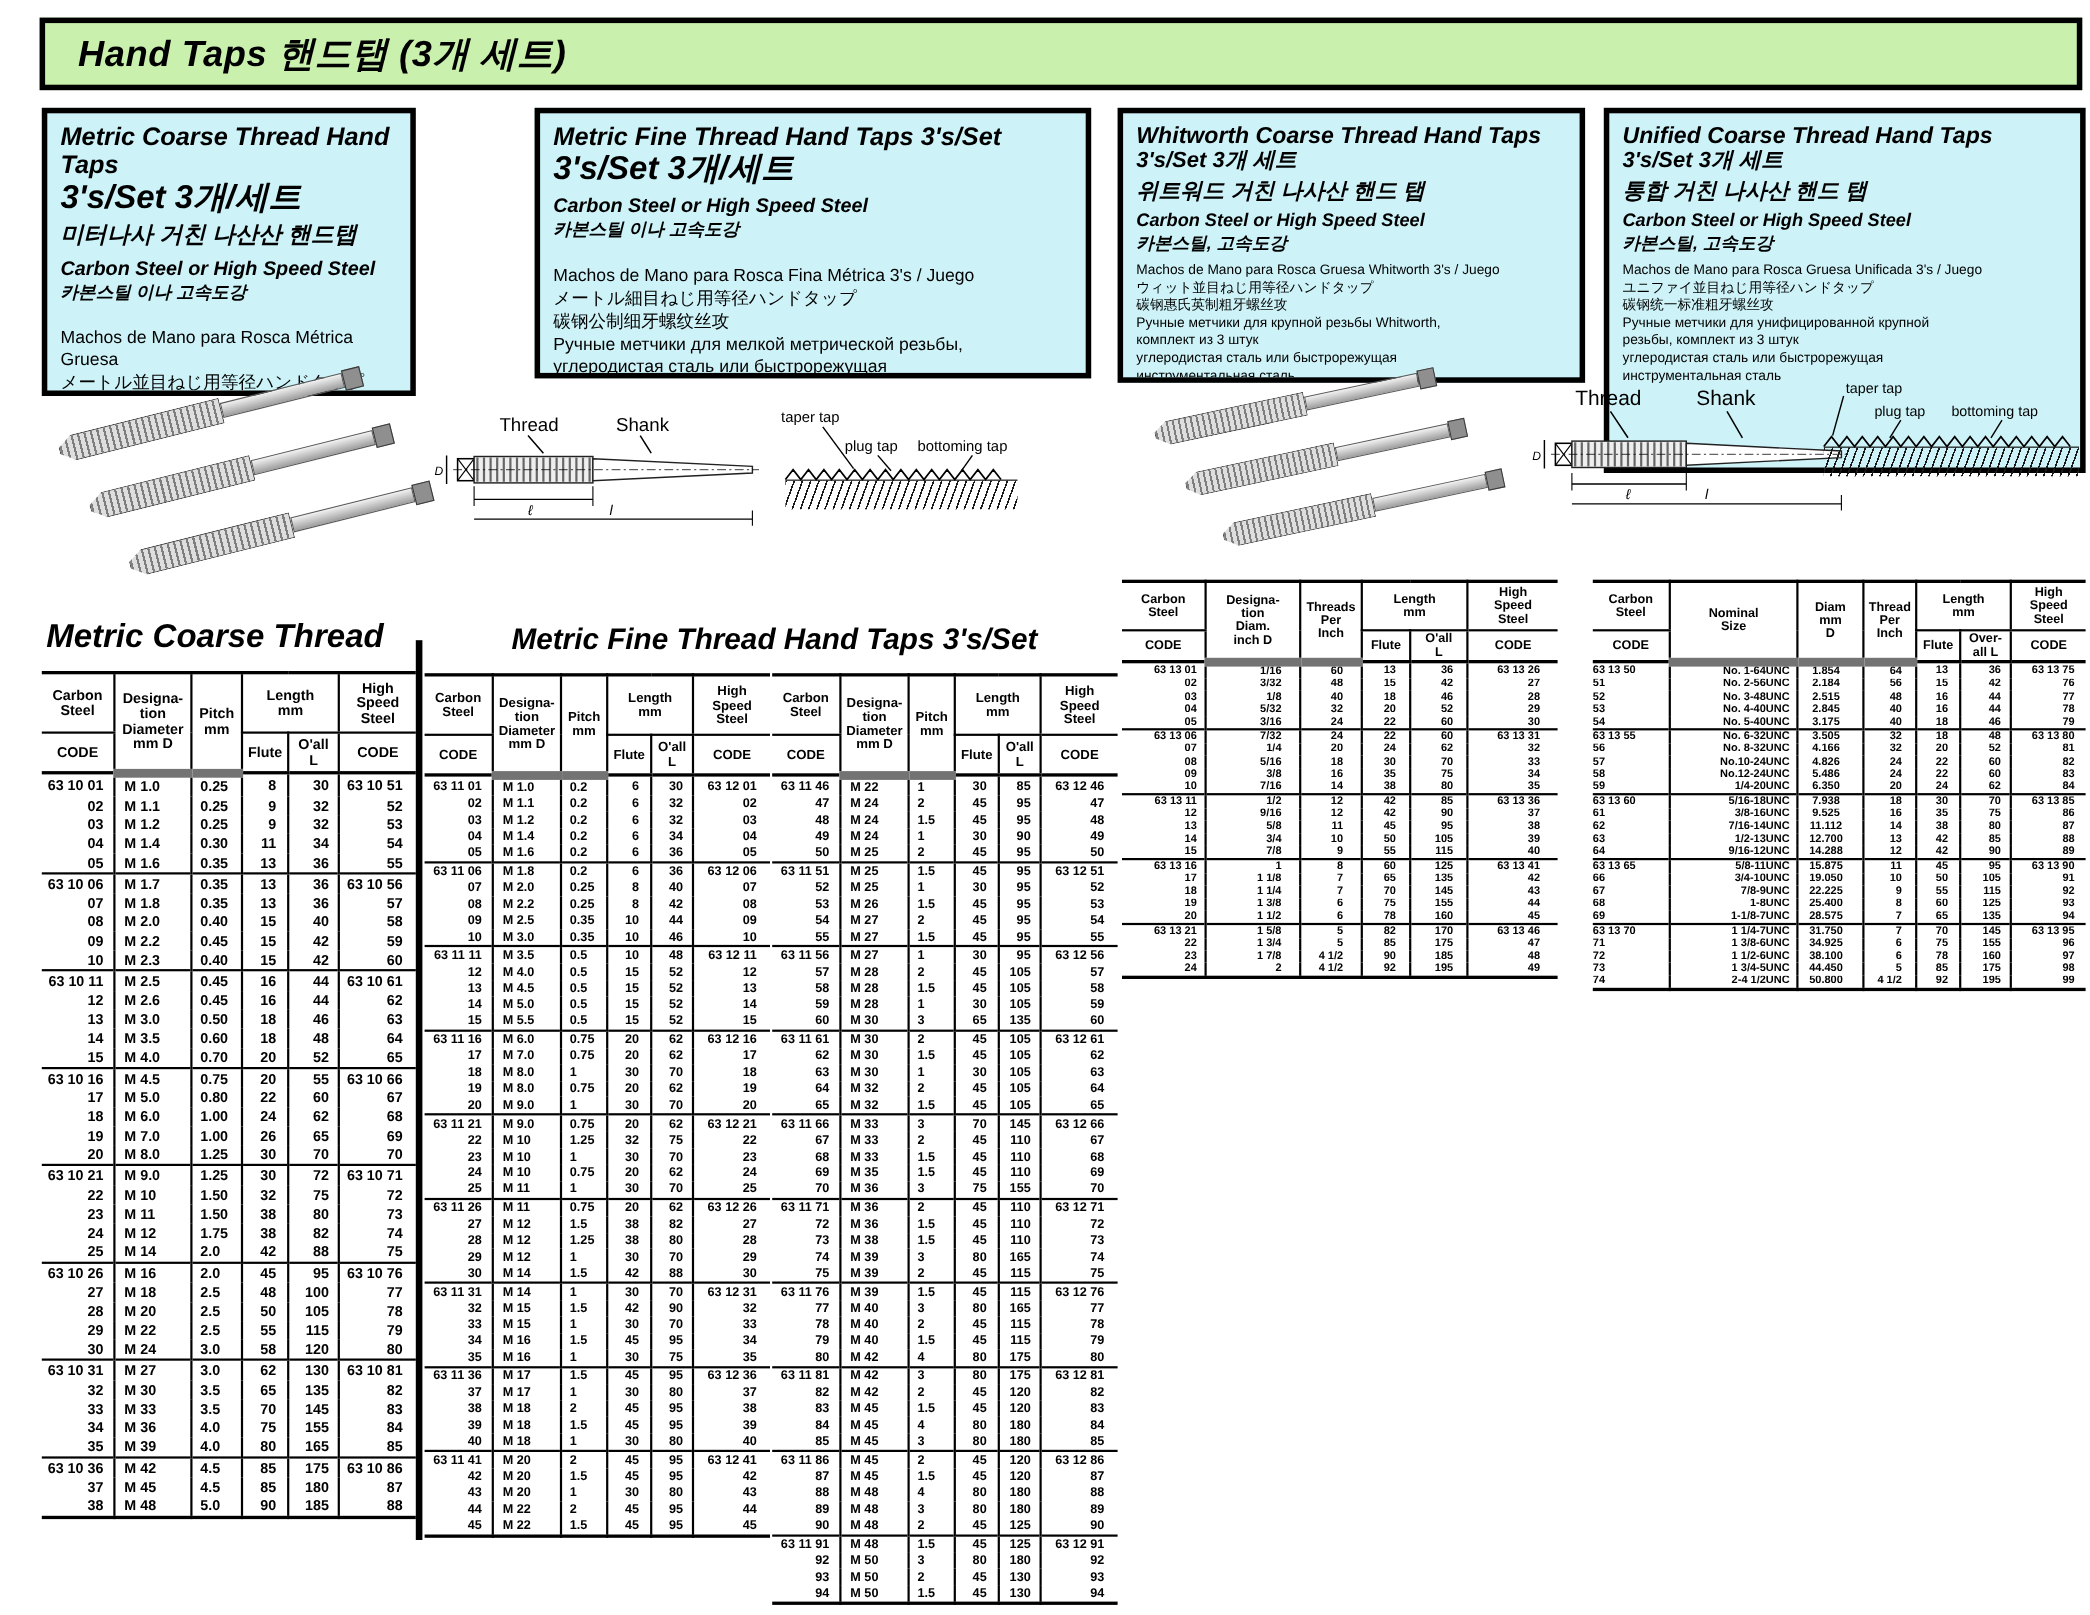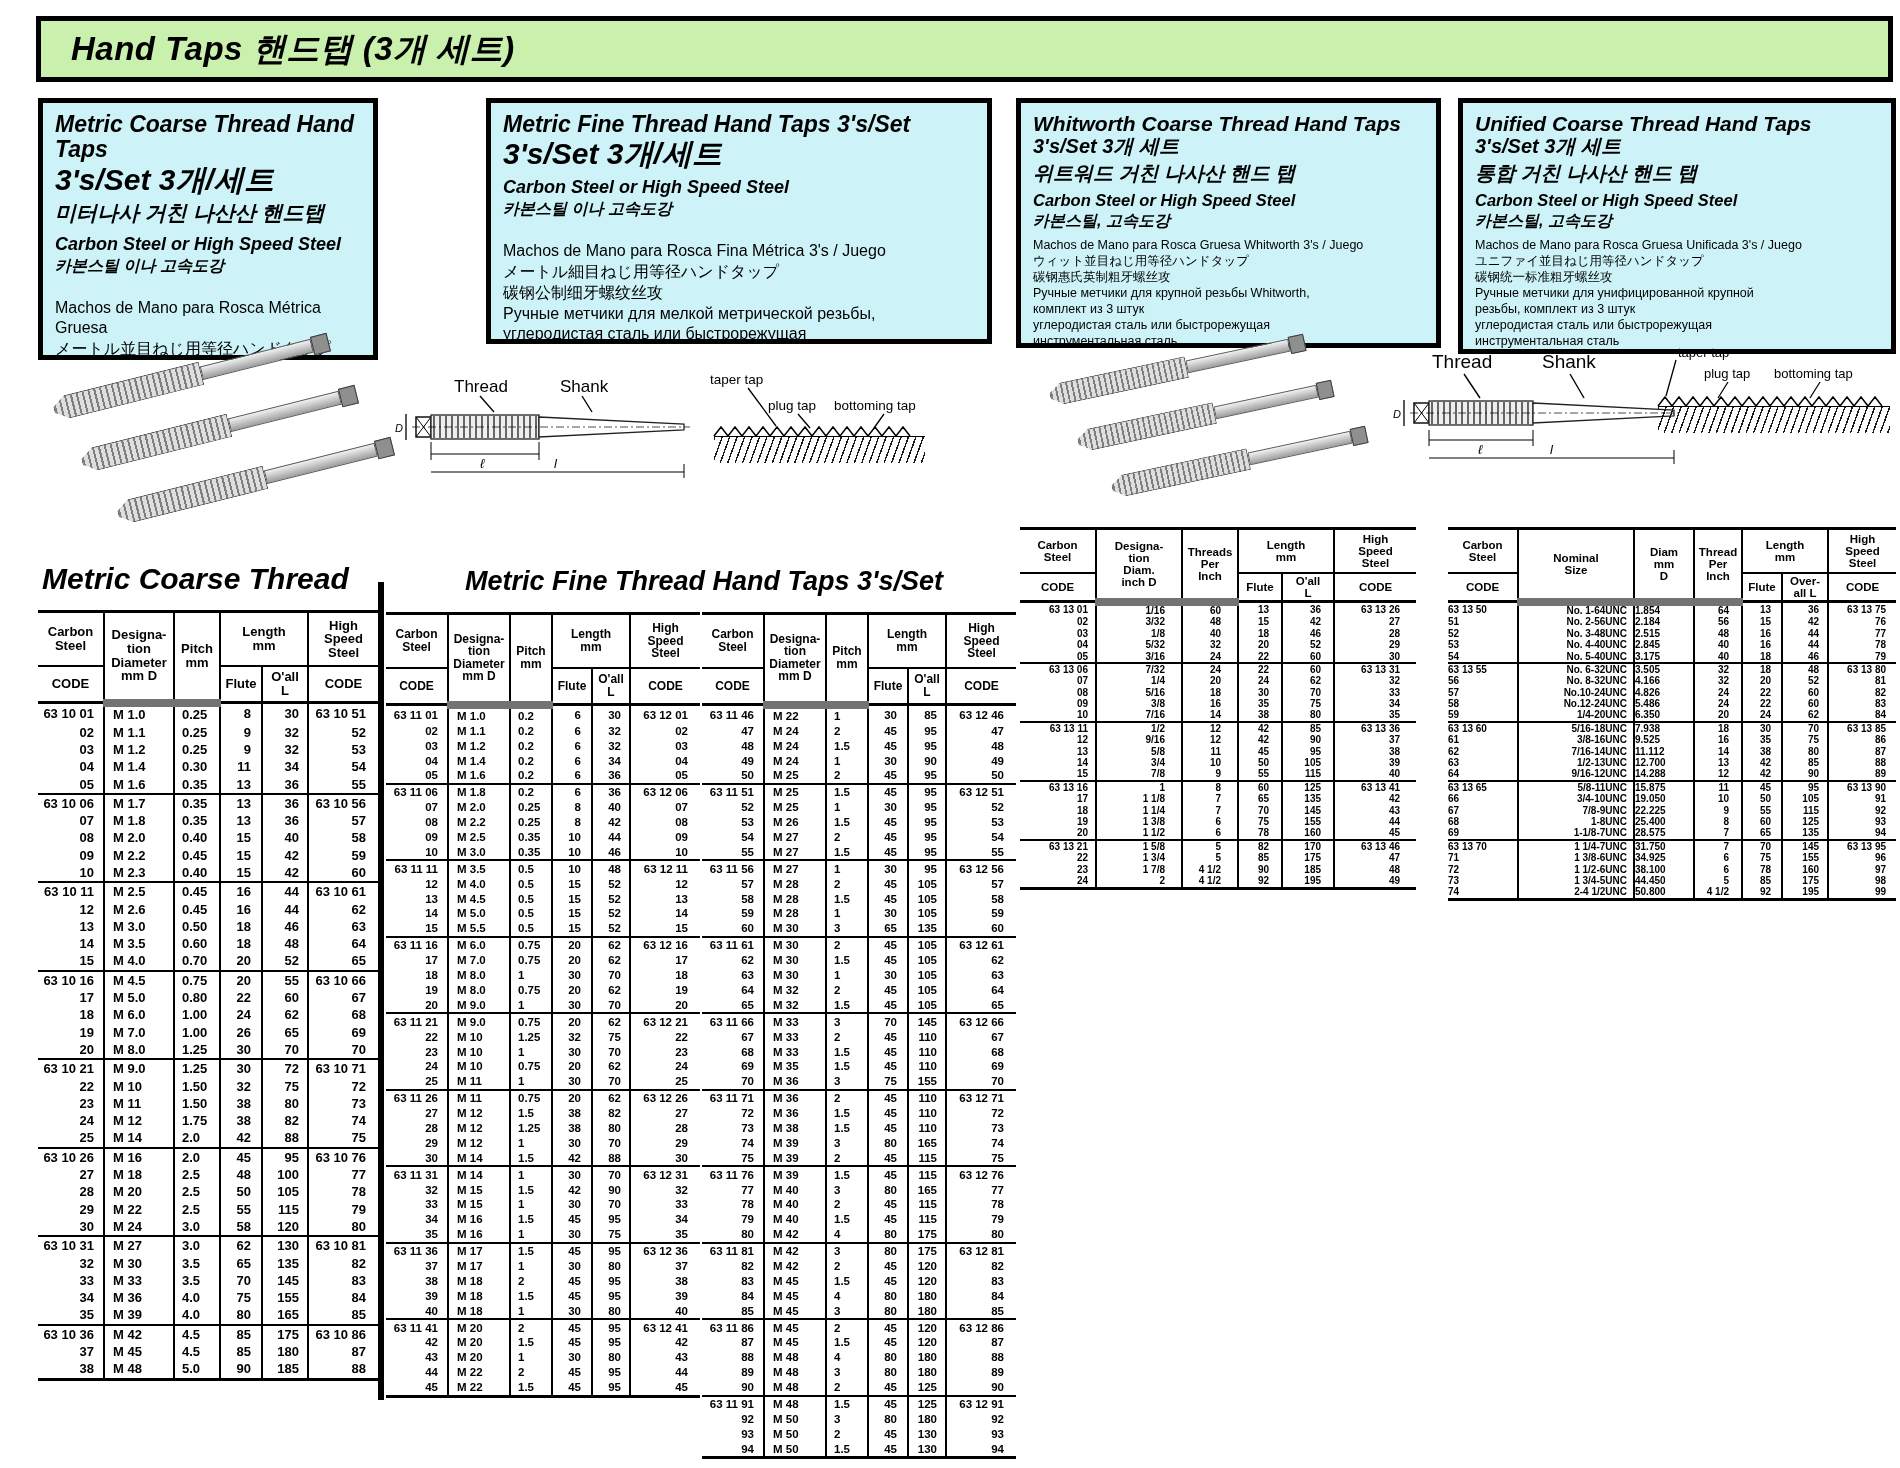--- a/index.html
+++ b/index.html
@@ -55,21 +55,21 @@
 
   .t-whit td:nth-child(1){text-align:right;padding-right:7px}
   .t-whit td:nth-child(2){text-align:right;padding-right:16px}
   .t-whit td:nth-child(3){text-align:right;padding-right:16px}
   .t-whit td:nth-child(4){text-align:right;padding-right:12px}
   .t-whit td:nth-child(5){text-align:right;padding-right:12px}
   .t-whit td:nth-child(6){text-align:right;padding-right:16px}
 
   .t-uni td:nth-child(1){text-align:left;padding-right:6px}
   .t-uni td:nth-child(2){text-align:right;padding-right:6px}
-  .t-uni td:nth-child(3){text-align:left;padding-right:8px}
+  .t-uni td:nth-child(3){text-align:center;padding-right:8px}
   .t-uni td:nth-child(4){text-align:right;padding-right:12px}
   .t-uni td:nth-child(5){text-align:right;padding-right:10px}
   .t-uni td:nth-child(6){text-align:right;padding-right:8px}
   .t-uni td:nth-child(7){text-align:right;padding-right:10px}
 
   .vdivider{background:#000}
 
   
   .photo{overflow:visible}
   .tap{position:absolute;display:flex;align-items:center;transform-origin:left center}
@@ -133,21 +133,21 @@
     <div>Machos de Mano para Rosca Gruesa Whitworth 3's / Juego</div>
     <div>ウィット並目ねじ用等径ハンドタップ</div>
     <div>碳钢惠氏英制粗牙螺丝攻</div>
     <div>Ручные метчики для крупной резьбы Whitworth,</div>
     <div>комплект из 3 штук</div>
     <div>углеродистая сталь или быстрорежущая</div>
     <div>инструментальная сталь</div>
   </div>
 </div>
 
-<div class="abs infobox sm" style="left:1458px;top:98px;width:438px;height:256px">
+<div class="abs infobox sm" style="left:1458px;top:98px;width:438px;height:332px">
   <div class="ib-t">Unified Coarse Thread Hand Taps</div>
   <div class="ib-t2">3's/Set  3개 세트</div>
   <div class="ib-kr">통합 거친 나사산 핸드 탭</div>
   <div class="ib-mat">Carbon Steel or High Speed Steel</div>
   <div class="ib-matkr">카본스틸, 고속도강</div>
   <div class="ib-desc">
     <div>Machos de Mano para Rosca Gruesa Unificada 3's / Juego</div>
     <div>ユニファイ並目ねじ用等径ハンドタップ</div>
     <div>碳钢统一标准粗牙螺丝攻</div>
     <div>Ручные метчики для унифицированной крупной</div>

